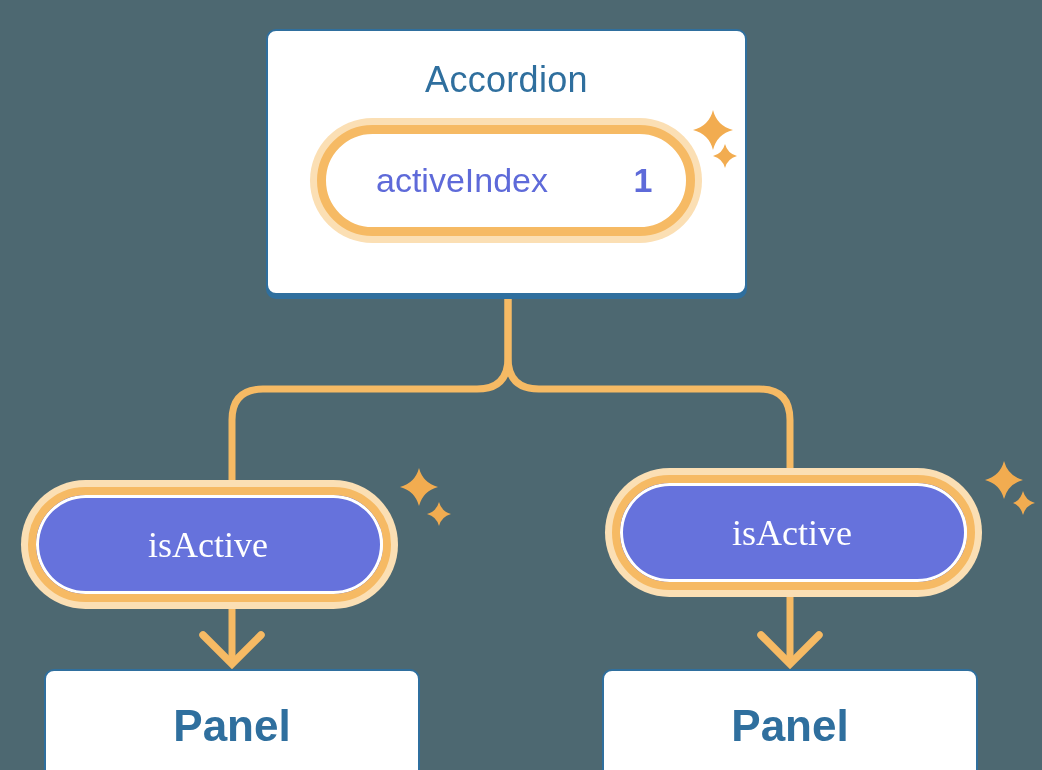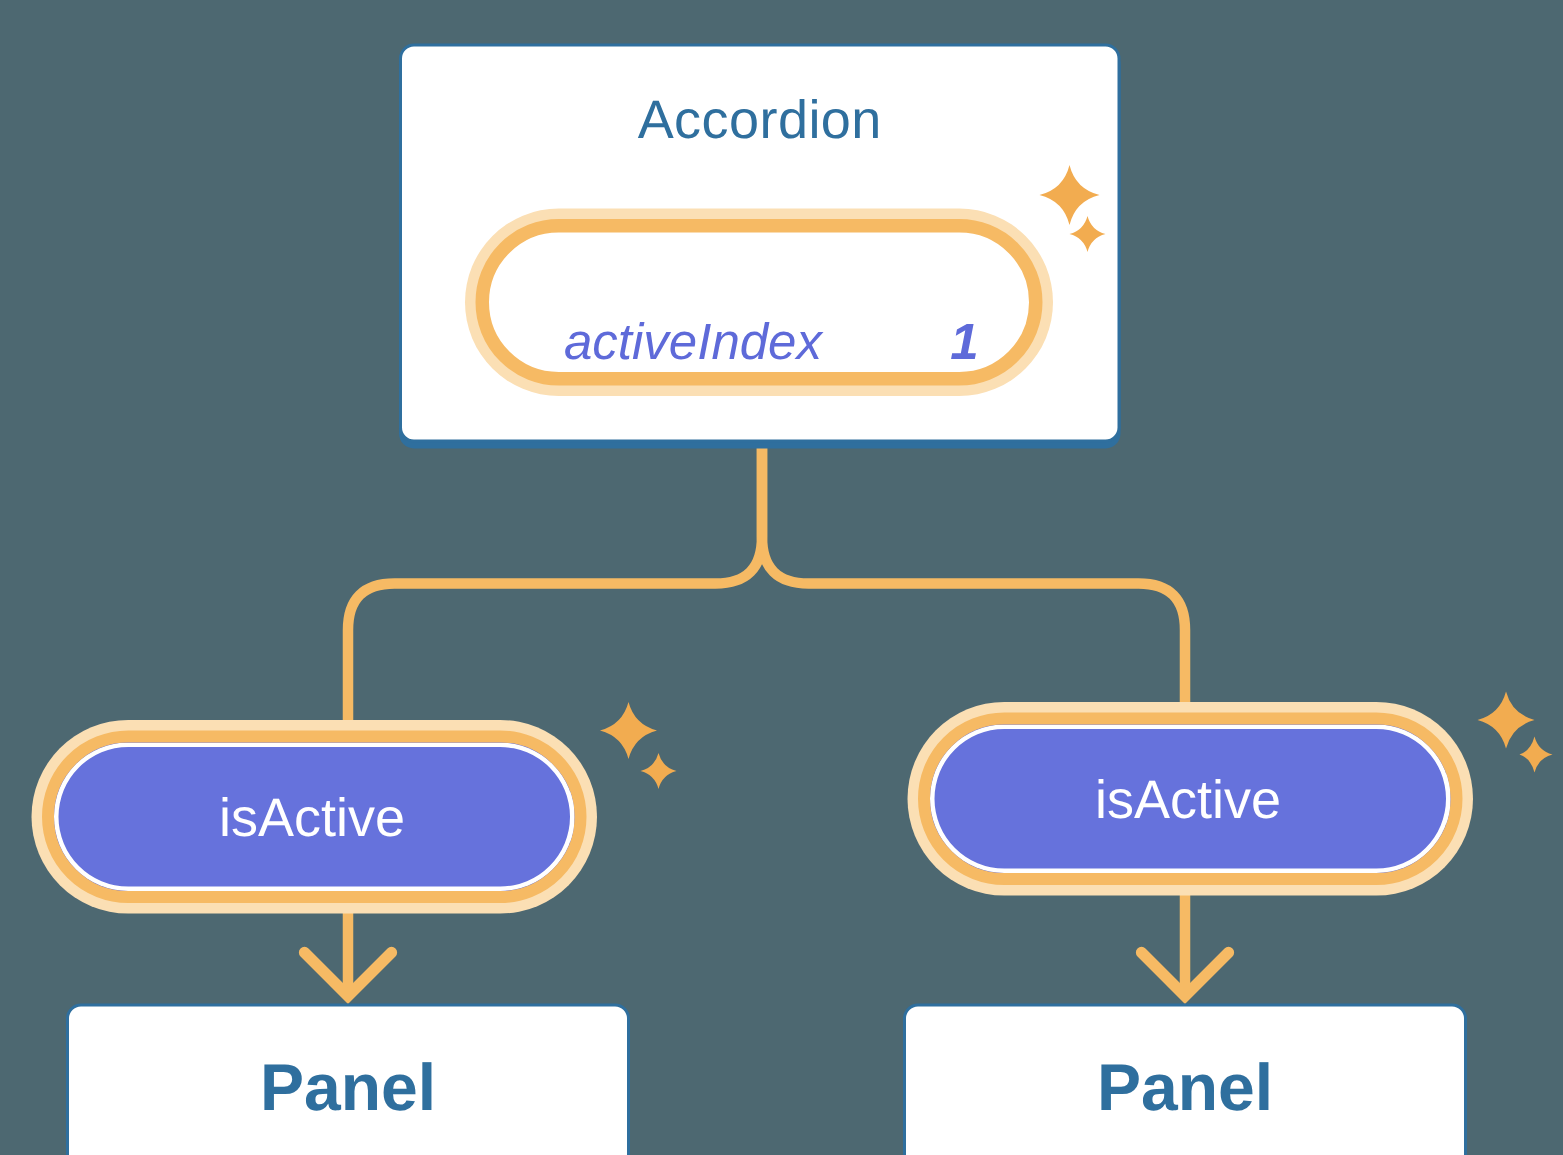--- a/index.html
+++ b/index.html
@@ -21,33 +21,33 @@
     stroke-linecap:round;stroke-linejoin:miter;}
   .sparkle-layer path{fill:var(--sparkle);}
 
   .card{position:absolute;z-index:2;background:var(--card-fill);
     border:2px solid var(--card-border);border-radius:10px;
     box-shadow:0 4px 0 var(--card-border);}
   .accordion-card{left:266px;top:5px;width:481px;height:266px;}
   .card-title{position:absolute;top:28px;left:0;width:100%;text-align:center;
     font-size:36px;font-weight:500;letter-spacing:.3px;color:var(--title-text);}
 
-  .state-pill{position:absolute;left:49px;top:115px;width:378px;height:111px;
+  .state-pill{position:absolute;left:49px;top:94px;width:378px;height:111px;
     border:9px solid var(--ring-orange);border-radius:999px;background:var(--card-fill);
-    box-shadow:0 0 0 7px var(--ring-light);display:flex;align-items:flex-end;overflow:hidden;font-style:italic;}
+    box-shadow:0 0 0 7px var(--ring-light);display:flex;align-items:center;overflow:hidden;}
   .state-label{flex:1;display:flex;align-items:center;justify-content:center;
     font-size:34px;color:var(--state-text);}
   .divider-orange{width:2px;background:var(--ring-orange);}
   .state-value{width:86px;display:flex;align-items:center;justify-content:center;
     font-size:34px;font-weight:700;color:var(--state-text);}
 
   .prop-pill{position:absolute;z-index:2;width:363px;height:115px;
     border:8px solid var(--ring-orange);border-radius:999px;background:var(--pill-fill);
     box-shadow:0 0 0 7px var(--ring-light), inset 0 0 0 3px #FFFFFF;
-    display:flex;align-items:stretch;color:var(--pill-text);overflow:hidden;}
+    display:flex;align-items:stretch;color:var(--pill-text);overflow:hidden;font-family:Liberation Serif, serif;}
   .prop-pill-left{left:28px;top:463px;}
   .prop-pill-right{left:612px;top:451px;}
   .prop-label{flex:1;display:flex;align-items:center;justify-content:center;font-size:36px;}
   .divider-white{width:3px;background:#FFFFFF;}
   .prop-value{width:132px;display:flex;align-items:center;justify-content:center;
     font-size:36px;font-weight:700;}
 
   .panel-card{width:376px;height:113px;box-shadow:0 3px 0 var(--card-border);
     display:flex;align-items:center;justify-content:center;
     font-size:44px;font-weight:700;color:var(--title-text);}

